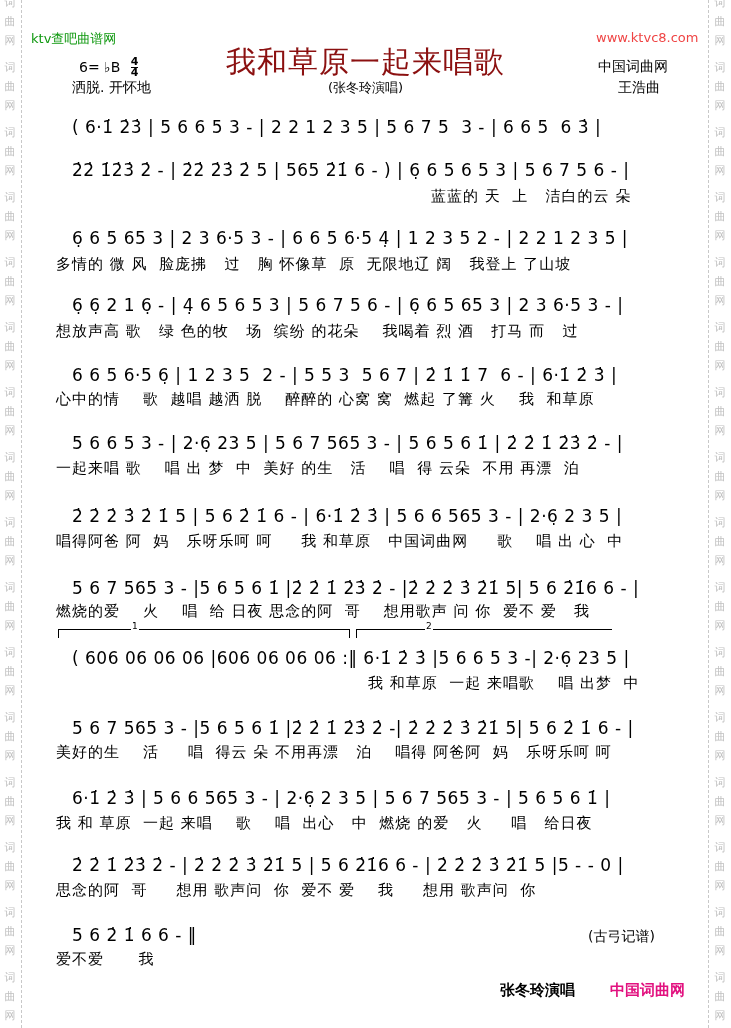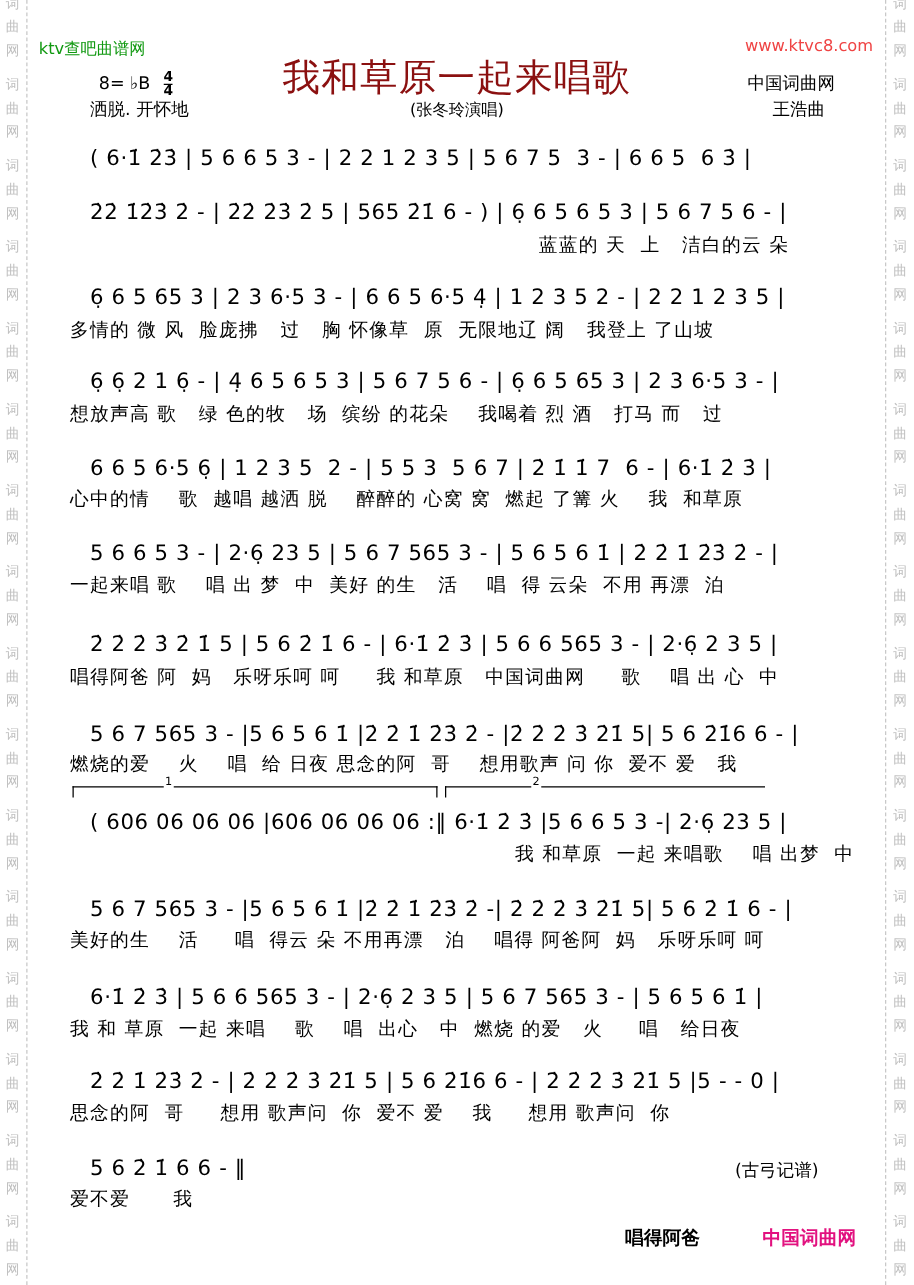--- a/index.html
+++ b/index.html
@@ -206,21 +206,21 @@
       <div style="height: 19px;">曲</div>
       <div style="height: 19px;">网</div>
     </div>
   </div>
 
 <div class="site-left">ktv查吧曲谱网</div>
 <div class="site-right">www.ktvc8.com</div>
 <div class="title">我和草原一起来唱歌</div>
 <div class="singer">(张冬玲演唱)</div>
 <div class="key">
-  <span>8= ♭B</span>
+  <span>6= ♭B</span>
   <span class="frac">
     <span class="num">4</span>
     <span>4</span>
   </span>
 </div>
 <div class="tempo">洒脱. 开怀地</div>
 <div class="lyricist">中国词曲网</div>
 <div class="composer">王浩曲</div>
 
 <div class="line" style="top:117px;">
@@ -258,34 +258,34 @@
 
 <div class="volta l r" style="left:58px; top:629px; width:290px;">
   <span class="vn" style="left:72px;">1</span>
 </div>
 <div class="volta l" style="left:356px; top:629px; width:255px;">
   <span class="vn" style="left:68px;">2</span>
 </div>
 
 <div class="line" style="top:648px;">
   <div class="notes">( 606 06 06 06 |606 06 06 06 :‖ 6·1̇ 2̇ 3̇ |5 6 6 5 3 -| 2·6̣ 23 5 |</div>
-  <div class="lyrics" style="top:26px; left:312px;margin-left:44px;">我 和草原  一起 来唱歌    唱 出梦  中</div>
+  <div class="lyrics" style="top:26px; left:312px;">我 和草原  一起 来唱歌    唱 出梦  中</div>
 </div>
 <div class="line" style="top:718px;">
   <div class="notes">5 6 7 565 3 - |5 6 5 6 1̇ |2̇ 2̇ 1̇ 2̇3̇ 2̇ -| 2̇ 2̇ 2̇ 3̇ 2̇1̇ 5| 5 6 2̇ 1̇ 6 - |</div>
   <div class="lyrics" style="top:25px;">美好的生    活     唱  得云 朵 不用再漂   泊    唱得 阿爸阿  妈   乐呀乐呵 呵</div>
 </div>
 <div class="line" style="top:788px;">
   <div class="notes">6·1̇ 2̇ 3̇ | 5 6 6 565 3 - | 2·6̣ 2 3 5 | 5 6 7 565 3 - | 5 6 5 6 1̇ |</div>
   <div class="lyrics" style="top:26px;">我 和 草原  一起 来唱    歌    唱  出心   中  燃烧 的爱   火     唱   给日夜</div>
 </div>
 <div class="line" style="top:855px;">
   <div class="notes">2̇ 2̇ 1̇ 2̇3̇ 2̇ - | 2̇ 2̇ 2̇ 3̇ 2̇1̇ 5 | 5 6 2̇1̇6 6 - | 2̇ 2̇ 2̇ 3̇ 2̇1̇ 5 |5 - - 0 |</div>
   <div class="lyrics" style="top:26px;">思念的阿  哥     想用 歌声问  你  爱不 爱    我     想用 歌声问  你</div>
 </div>
 <div class="line" style="top:925px;">
   <div class="notes">5 6 2̇ 1̇ 6 6 - ‖</div>
   <div class="lyrics" style="top:25px;">爱不爱      我</div>
 </div>
 
 <div class="end-note">(古弓记谱)</div>
-<div class="source">唱得阿爸</div>
+<div class="source">张冬玲演唱</div>
 <div class="source-link">中国词曲网</div>
 
 </body></html>

